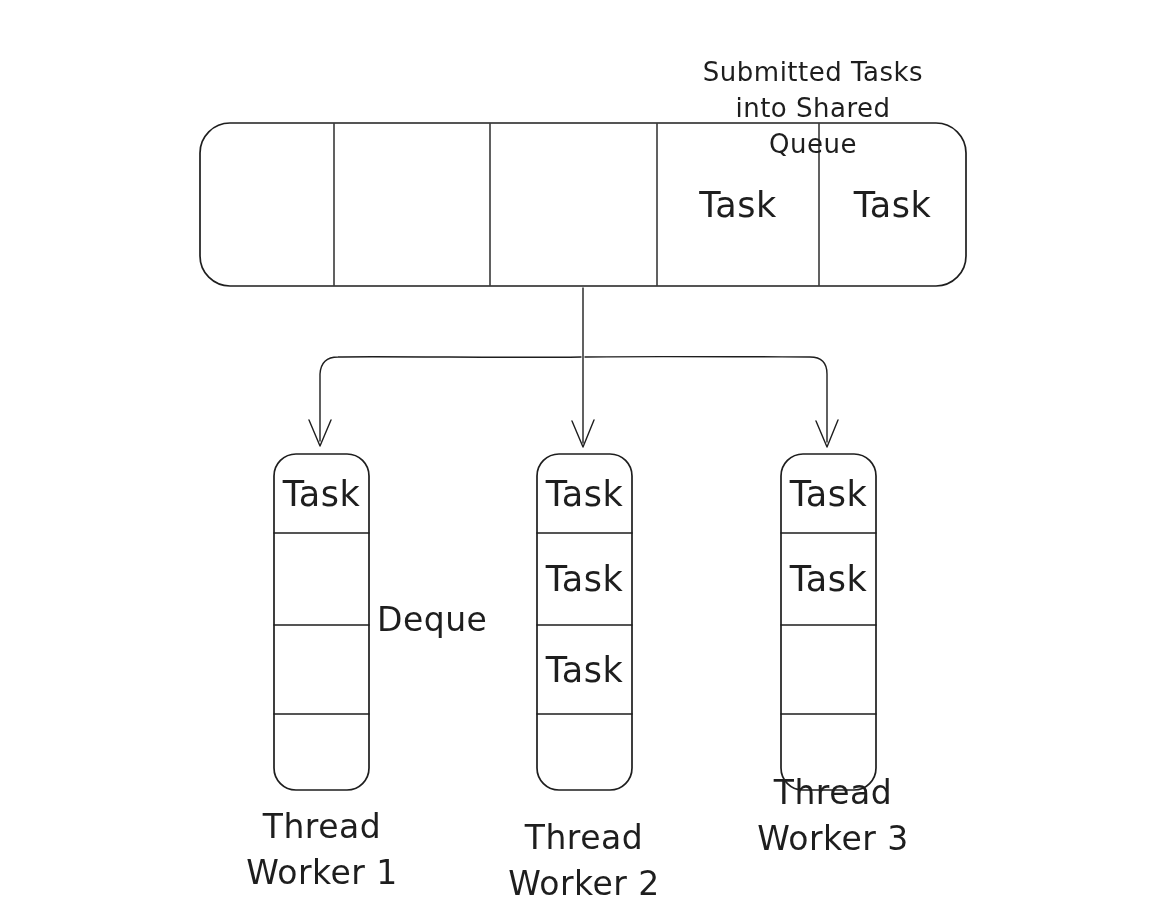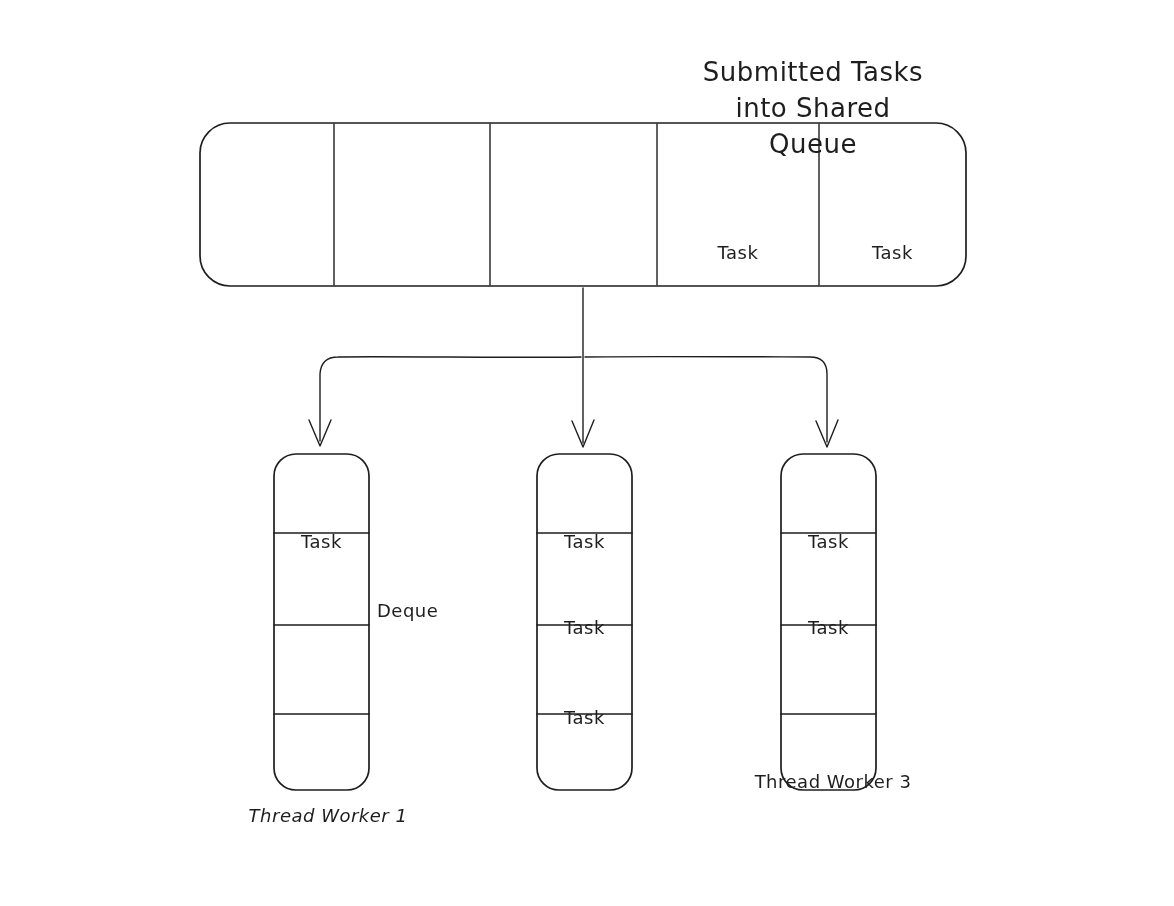--- a/index.html
+++ b/index.html
@@ -29,33 +29,32 @@
     fill: none;
     stroke: var(--stroke, #1e1e1e);
     stroke-width: 1.7;
     stroke-linecap: round;
     stroke-linejoin: round;
   }
   .shape.thin { stroke-width: 1.4; }
   .txt {
     position: absolute;
     color: var(--stroke, #1e1e1e);
-    font-size: 18px;
+    font-size: 33px;
     letter-spacing: 0.5px;
     white-space: pre-line;
   }
   .cell {
     position: absolute;
     display: flex;
     align-items: center;
     justify-content: center;
-    font-size: 18px;
+    font-size: 35px;
     letter-spacing: 0.5px;
     color: var(--stroke, #1e1e1e);
-    margin-top: 48px;
   }
   .center-block {
     text-align: center;
     line-height: 1.38;
   }
 </style>
 </head>
 <body>
 
 <div class="canvas">
@@ -111,16 +110,17 @@
   <div class="cell" style="left:537px; top:454px; width:95px; height:79px;">Task</div>
   <div class="cell" style="left:537px; top:533px; width:95px; height:92px;">Task</div>
   <div class="cell" style="left:537px; top:625px; width:95px; height:89px;">Task</div>
   <div class="cell" style="left:537px; top:714px; width:95px; height:76px;"></div>
 
   <div class="cell" style="left:781px; top:454px; width:95px; height:79px;">Task</div>
   <div class="cell" style="left:781px; top:533px; width:95px; height:92px;">Task</div>
   <div class="cell" style="left:781px; top:625px; width:95px; height:89px;"></div>
   <div class="cell" style="left:781px; top:714px; width:95px; height:76px;"></div>
 
-  <div class="txt center-block" style="left:238px; top:804px; width:180px;font-style:italic;">Thread Worker 1</div>
+  <div class="txt center-block" style="left:232px; top:804px; width:180px;">Thread Worker 1</div>
+  <div class="txt center-block" style="left:494px; top:815px; width:180px;">Thread Worker 2</div>
   <div class="txt center-block" style="left:743px; top:770px; width:180px;">Thread Worker 3</div>
 
 </div>
 
 </body></html>

